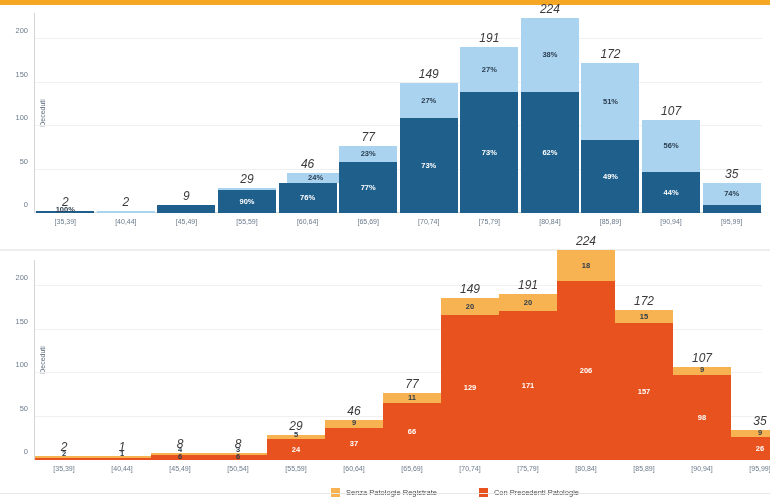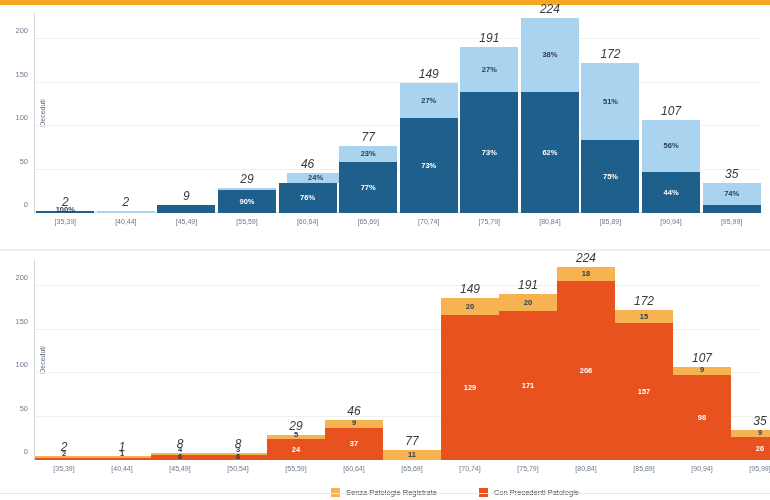--- a/index.html
+++ b/index.html
@@ -228,21 +228,21 @@
               <div class="xtick">[80,84]</div>
             </div>
           </div>
           <div class="barcol">
             <div class="stack">
               <div class="total">172</div>
               <div class="seg seg-top" style="height: 76.5217px; background: rgb(169, 211, 238);">
                 <span class="seg-label">51%</span>
               </div>
               <div class="seg seg-bot" style="height: 73.0435px; background: rgb(31, 95, 139);">
-                <span class="seg-label">75%</span>
+                <span class="seg-label">49%</span>
               </div>
               <div class="xtick">[85,89]</div>
             </div>
           </div>
           <div class="barcol">
             <div class="stack">
               <div class="total">107</div>
               <div class="seg seg-top" style="height: 52.1739px; background: rgb(169, 211, 238);">
                 <span class="seg-label">56%</span>
               </div>
@@ -353,20 +353,23 @@
               </div>
               <div class="xtick">[60,64]</div>
             </div>
           </div>
           <div class="barcol">
             <div class="stack">
               <div class="total">77</div>
               <div class="seg seg-top" style="height: 9.56522px; background: rgb(247, 178, 82);">
                 <span class="seg-label">11</span>
               </div>
+              <div class="seg seg-bot" style="height: 57.3913px; background: rgb(232, 82, 31);">
+                <span class="seg-label">66</span>
+              </div>
               <div class="xtick">[65,69]</div>
             </div>
           </div>
           <div class="barcol">
             <div class="stack">
               <div class="total">149</div>
               <div class="seg seg-top" style="height: 17.3913px; background: rgb(247, 178, 82);">
                 <span class="seg-label">20</span>
               </div>
               <div class="seg seg-bot" style="height: 145px; background: rgb(232, 82, 31);">
@@ -383,21 +386,21 @@
               </div>
               <div class="seg seg-bot" style="height: 148.696px; background: rgb(232, 82, 31);">
                 <span class="seg-label">171</span>
               </div>
               <div class="xtick">[75,79]</div>
             </div>
           </div>
           <div class="barcol">
             <div class="stack">
               <div class="total">224</div>
-              <div class="seg seg-top" style="height: 14px; background: rgb(247, 178, 82);">
+              <div class="seg seg-top" style="height: 31px; background: rgb(247, 178, 82);">
                 <span class="seg-label">18</span>
               </div>
               <div class="seg seg-bot" style="height: 179.13px; background: rgb(232, 82, 31);">
                 <span class="seg-label">206</span>
               </div>
               <div class="xtick">[80,84]</div>
             </div>
           </div>
           <div class="barcol">
             <div class="stack">

